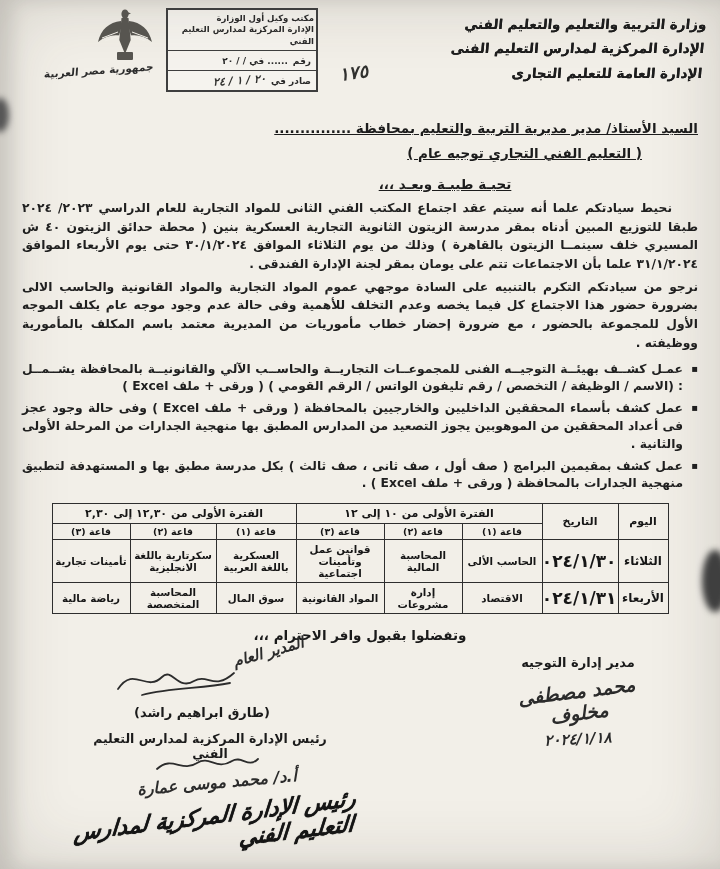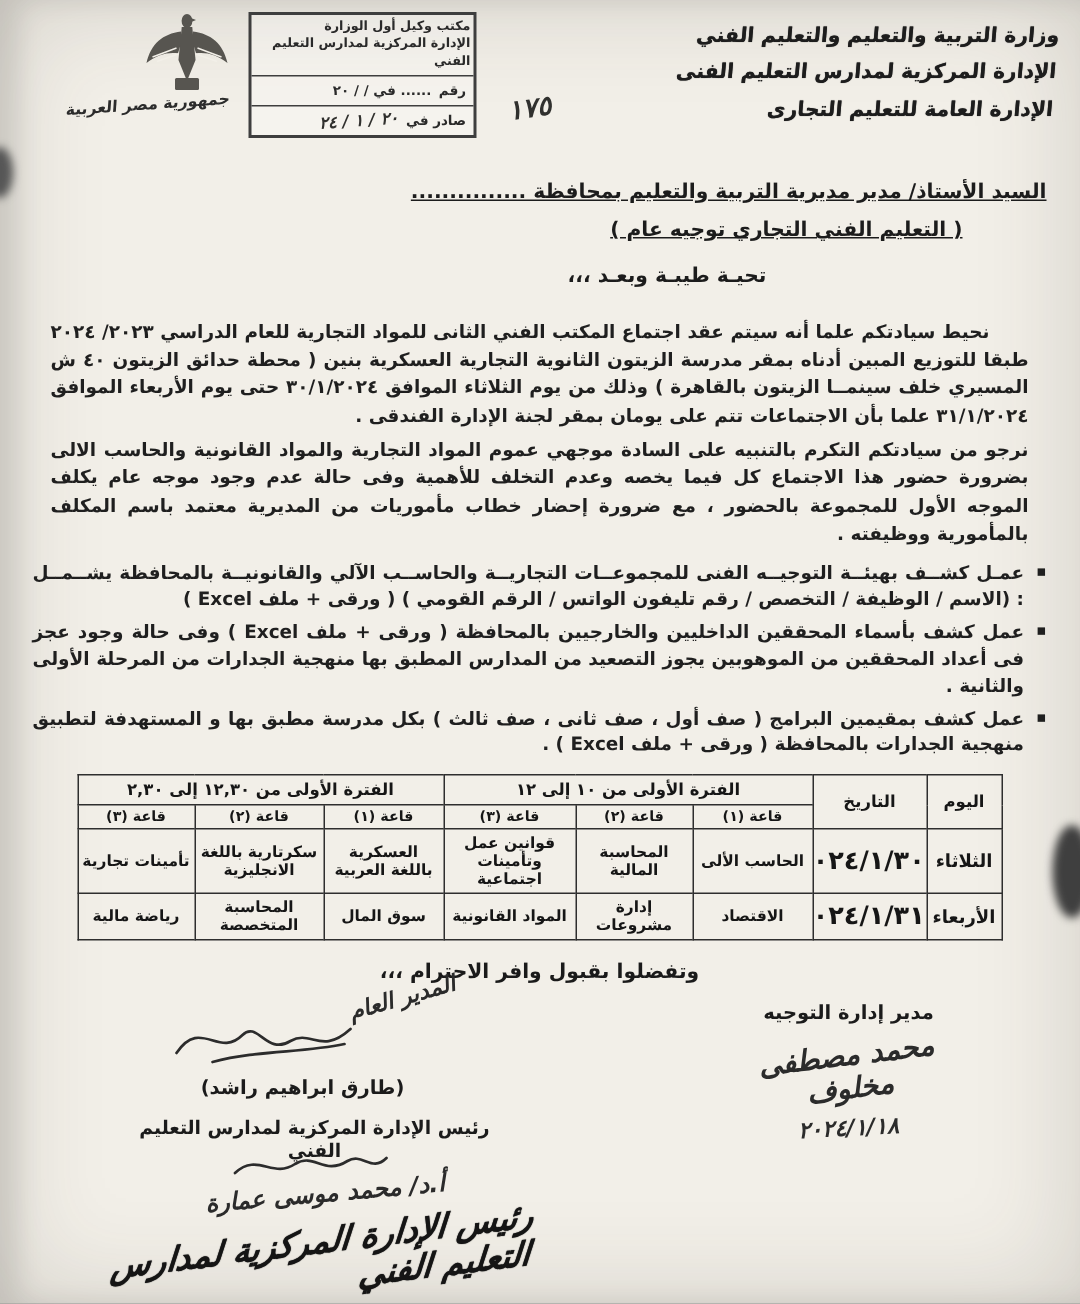--- a/index.html
+++ b/index.html
@@ -34,22 +34,22 @@
   .hand-number{position:absolute;top:62px;right:352px;font-size:18px;transform:rotate(-8deg);}
   .emblem{position:absolute;top:5px;left:90px;}
   .republic{
     position:absolute;top:64px;left:44px;font-size:10.5px;font-weight:bold;
     transform:rotate(-4deg) skewX(-8deg);color:#2c2c2c;
   }
   
   .bodytext{position:absolute;top:120px;right:22px;left:22px;}
   .addressee{font-size:13.5px;font-weight:bold;text-decoration:underline;color:#1c1c1c;}
   .subject{margin:9px 56px 0 0;width:fit-content;font-size:13.5px;font-weight:bold;text-decoration:underline;color:#1c1c1c;}
-  .greeting{margin:15px auto 20px;width:fit-content;font-size:13.5px;font-weight:bold;transform:translateX(85px);color:#1c1c1c;}
-  .para{font-size:12.3px;font-weight:bold;text-align:justify;line-height:1.52;margin:4px 12px;color:#1f1f1f;}
+  .greeting{margin:15px auto 7px;width:fit-content;font-size:13.5px;font-weight:bold;text-decoration:underline;transform:translateX(85px);color:#1c1c1c;}
+  .para{font-size:12.3px;font-weight:bold;text-align:justify;line-height:1.52;margin:4px 0;color:#1f1f1f;}
   .para.first{text-indent:26px;}
   ul.bullets{margin:8px 0 0;padding:0;list-style:none;}
   ul.bullets li{
     position:relative;padding-right:15px;margin-bottom:4px;
     font-size:12.3px;font-weight:bold;text-align:justify;line-height:1.45;color:#1f1f1f;
   }
   ul.bullets li::before{content:"▪";position:absolute;right:0;top:1px;font-size:10px;}
   
   table.schedule{border-collapse:collapse;margin:10px auto 0;table-layout:fixed;width:606px;}
   table.schedule th,table.schedule td{
@@ -57,21 +57,21 @@
     text-align:center;vertical-align:middle;padding:3px 1px;color:#161616;
     overflow:hidden;
   }
   table.schedule .day{font-size:12px;}
   table.schedule .date{font-size:17px;}
   table.schedule thead th{font-size:11px;}
   table.schedule .roomlbl{font-size:9.5px;padding:2px 0;}
   
   .closing{margin:13px auto 0;width:fit-content;font-size:13.5px;font-weight:bold;color:#1a1a1a;}
   .sigs{position:relative;height:205px;margin-top:4px;}
-  .sig-right{position:absolute;right:42px;top:8px;text-align:center;width:180px;}
+  .sig-right{position:absolute;right:30px;top:8px;text-align:center;width:180px;}
   .sig-title{font-size:13px;font-weight:bold;color:#1b1b1b;}
   .hand2{font-weight:bold;font-style:italic;color:#2b2b2b;}
   .sig-right .hand2.name{display:block;font-size:19px;margin-top:10px;transform:rotate(-7deg);}
   .sig-right .hand2.date{display:block;font-size:15px;margin-top:6px;transform:rotate(-3deg);}
   .sig-mid{position:absolute;left:60px;top:0;width:280px;text-align:center;}
   .gm-label{position:absolute;left:150px;top:-4px;font-size:15px;transform:rotate(-16deg);}
   .gm-squiggle{position:absolute;left:30px;top:14px;}
   .gm-name{position:absolute;left:30px;top:58px;width:180px;font-size:13px;font-weight:bold;color:#1b1b1b;}
   .head-title{position:absolute;left:8px;top:84px;width:240px;font-size:12.5px;font-weight:bold;color:#1b1b1b;}
   .head-squiggle{position:absolute;left:70px;top:104px;}

